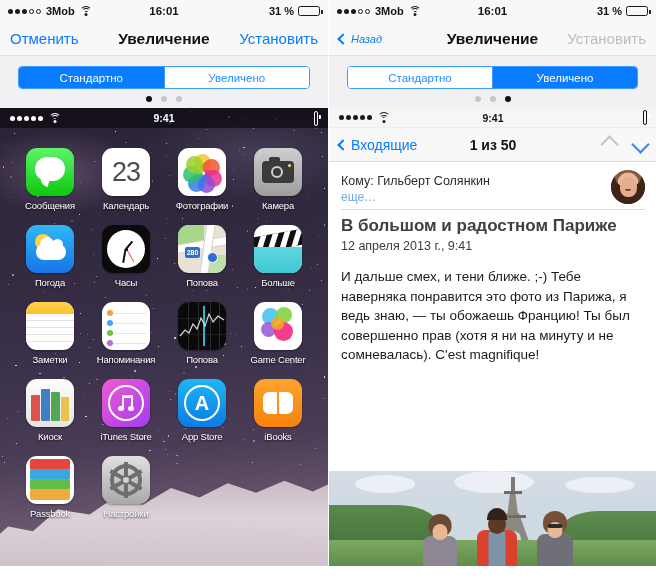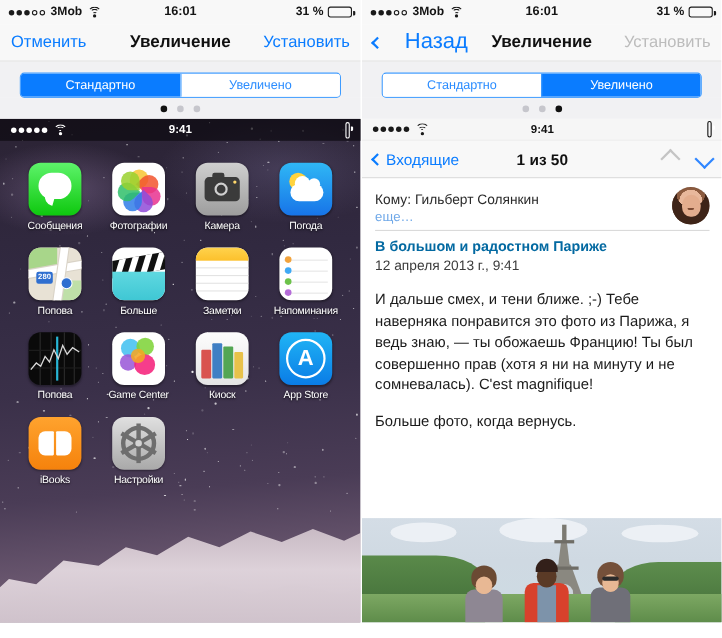--- a/index.html
+++ b/index.html
@@ -56,21 +56,21 @@
 
   
   .navbar {
     height: 34px; background: #f8f8f8;
     display: flex; align-items: center; justify-content: space-between;
     padding: 0 10px; position: relative;
     border-bottom: 1px solid #e2e2e2;
   }
   .nav-btn { font-size: 15px; color: #0a7cff; white-space: nowrap; }
   .nav-btn.disabled { color: #bcbcbc; }
-  .nav-back { display: flex; align-items: center; gap: 20px; color:#0a7cff; font-size: 20px; }
+  .nav-back { display: flex; align-items: center; gap: 3px; color:#0a7cff; font-size: 11px; font-style: italic; }
   .chev-left {
     width: 8px; height: 8px; border-left: 2.4px solid #0a7cff; border-bottom: 2.4px solid #0a7cff;
     transform: rotate(45deg); display:inline-block; margin-right:1px;
   }
   .nav-title {
     position: absolute; left: 0; right: 0; text-align: center;
     font-size: 15.5px; font-weight: bold; color: #111; pointer-events: none;
   }
 
   
@@ -265,21 +265,21 @@
   .mail-navs { margin-left:auto; display:flex; gap:18px; align-items:center; z-index:2; }
   .chev-up, .chev-dn { width:13px;height:13px; border-left:2.6px solid; border-bottom:2.6px solid; }
   .chev-up { border-color:#c4c4c4; transform: rotate(135deg); }
   .chev-dn { border-color:#2f86ff; transform: rotate(-45deg); }
 
   .mail-head { padding: 9px 12px 4px 12px; position: relative; }
   .sender { font-size: 14.5px; font-weight: bold; color:#2f86ff; }
   .recipient { font-size: 12.5px; color:#2b2b2b; margin-top:3px; }
   .more { font-size: 12px; color:#6fa8e8; margin-top:2px; }
   .hr { height:1px; background:#dadada; margin:5px 0 6px 0; width:100%; }
-  .subject { font-size: 13px; font-weight: bold; color:#0369a1; }
+  .subject { font-size: 17px; font-weight: bold; color:#404040; }
   .mail-date { font-size: 12.5px; color:#3c3c3c; margin-top:3px; }
   .avatar {
     position:absolute; right:12px; top:8px; width:34px; height:34px; border-radius:50%;
     overflow:hidden; background: radial-gradient(circle at 50% 38%, #e8b89c 0 38%, #8c5b3f 39% 60%, #5d3b28 61% 100%);
     box-shadow: inset 0 0 0 1px rgba(0,0,0,.08);
   }
   .avatar .hair { position:absolute; left:0; top:0; width:100%; height:100%;
     background: radial-gradient(ellipse 60% 48% at 50% 22%, transparent 0 62%, #3e2418 63%); }
   .avatar .face { position:absolute; left:25%; top:22%; width:50%; height:56%; border-radius:50% 50% 46% 46%; background:#e3ad8e; }
   .avatar .smile{position:absolute;left:42%;top:56%;width:16%;height:7%;border-radius:0 0 8px 8px;background:#7b4a33;}
@@ -613,20 +613,26 @@
 
       <div class="icon-grid">
 
         <div class="app">
           <div class="app-ico ic-messages">
               <span class="bubble"></span>
             </div>
           <div class="app-label">Сообщения</div>
         </div>
 
+        <div class="app">
+          <div class="app-ico ic-calendar">
+              <span>23</span>
+            </div>
+          <div class="app-label">Календарь</div>
+        </div>
 
         <div class="app">
           <div class="app-ico ic-photos">
             <span class="pet" style="left:16px;top:6px;background:#f7c531;transform:rotate(0deg)"></span>
             <span class="pet" style="left:25px;top:11px;background:#f2542d;transform:rotate(45deg)"></span>
             <span class="pet" style="left:27px;top:22px;background:#e8318f;transform:rotate(90deg)"></span>
             <span class="pet" style="left:20px;top:28px;background:#8f4bd8;transform:rotate(135deg)"></span>
             <span class="pet" style="left:10px;top:27px;background:#2f7de8;transform:rotate(180deg)"></span>
             <span class="pet" style="left:5px;top:18px;background:#2fbf6a;transform:rotate(225deg)"></span>
             <span class="pet" style="left:8px;top:8px;background:#9ad12f;transform:rotate(270deg)"></span>
@@ -645,20 +651,31 @@
         </div>
 
         <div class="app">
           <div class="app-ico ic-weather">
               <span class="sun"></span>
               <span class="cloud"></span>
             </div>
           <div class="app-label">Погода</div>
         </div>
 
+        <div class="app">
+          <div class="app-ico ic-clock">
+            <span class="face">
+                <i class="h"></i>
+                <i class="m"></i>
+                <i class="s"></i>
+                <i class="pin"></i>
+              </span>
+          </div>
+          <div class="app-label">Часы</div>
+        </div>
 
         <div class="app">
           <div class="app-ico ic-maps">
             <span class="green"></span>
               <span class="green2"></span>
             <span class="road"></span>
               <span class="road2"></span>
             <span class="shield">280</span>
             <span class="pin2"></span>
           </div>
@@ -733,39 +750,62 @@
         <div class="app">
           <div class="app-ico ic-kiosk">
             <span class="sh" style="left:5px;width:9px;height:26px;background:#d9534f"></span>
             <span class="sh" style="left:15px;width:9px;height:32px;background:#3f7fc4"></span>
             <span class="sh" style="left:25px;width:9px;height:29px;background:#53a653"></span>
             <span class="sh" style="left:35px;width:8px;height:24px;background:#e8c24a"></span>
           </div>
           <div class="app-label">Киоск</div>
         </div>
 
+        <div class="app">
+          <div class="app-ico ic-itunes">
+            <span class="ring">
+                <span class="note">
+                  <i class="n1"></i>
+                  <i class="n2"></i>
+                  <i class="stem"></i>
+                  <i class="stem2"></i>
+                  <i class="beam"></i>
+                </span>
+              </span>
+          </div>
+          <div class="app-label">iTunes Store</div>
+        </div>
 
         <div class="app">
           <div class="app-ico ic-appstore">
             <span class="ring">A</span>
           </div>
           <div class="app-label">App Store</div>
         </div>
 
         <div class="app">
           <div class="app-ico ic-ibooks">
             <span class="book">
                 <i class="pg l"></i>
                 <i class="pg r"></i>
               </span>
           </div>
           <div class="app-label">iBooks</div>
         </div>
 
 
+        <div class="app">
+          <div class="app-ico ic-passbook">
+            <span class="card" style="top:3px;background:#e8443c"></span>
+            <span class="card" style="top:13px;background:#3aa7e0"></span>
+            <span class="card" style="top:23px;background:#5fbf4a"></span>
+            <span class="card" style="top:33px;background:#f0a93c"></span>
+          </div>
+          <div class="app-label">Passbook</div>
+        </div>
 
         <div class="app">
           <div class="app-ico ic-settings">
             <span class="gear">
                 <i class="tooth" style="transform:rotate(0deg)"></i>
                 <i class="tooth" style="transform:rotate(60deg)"></i>
                 <i class="tooth" style="transform:rotate(120deg)"></i>
                 <i class="hub"></i>
               </span>
           </div>
@@ -864,21 +904,20 @@
           </div>
           <div class="recipient">Кому: Гильберт Солянкин</div>
           <div class="more">еще…</div>
           <div class="hr"></div>
           <div class="subject">В большом и радостном Париже</div>
           <div class="mail-date">12 апреля 2013 г., 9:41</div>
         </div>
 
         <div class="mail-body">
           <p>И дальше смех, и тени ближе. ;-) Тебе наверняка понравится это фото из Парижа, я ведь знаю, — ты обожаешь Францию! Ты был совершенно прав (хотя я ни на минуту и не сомневалась). C'est magnifique!</p>
-          <p>Больше фото, когда вернусь.</p>
         </div>
 
         <div class="photo">
           <div class="sky"></div>
           <span class="cloud-p" style="left:8%;top:4px;width:60px;height:18px"></span>
           <span class="cloud-p" style="left:38%;top:0px;width:80px;height:22px"></span>
           <span class="cloud-p" style="left:72%;top:6px;width:70px;height:16px"></span>
           <div class="tower">
             <span class="t-top"></span>
               <span class="t-mid"></span>

